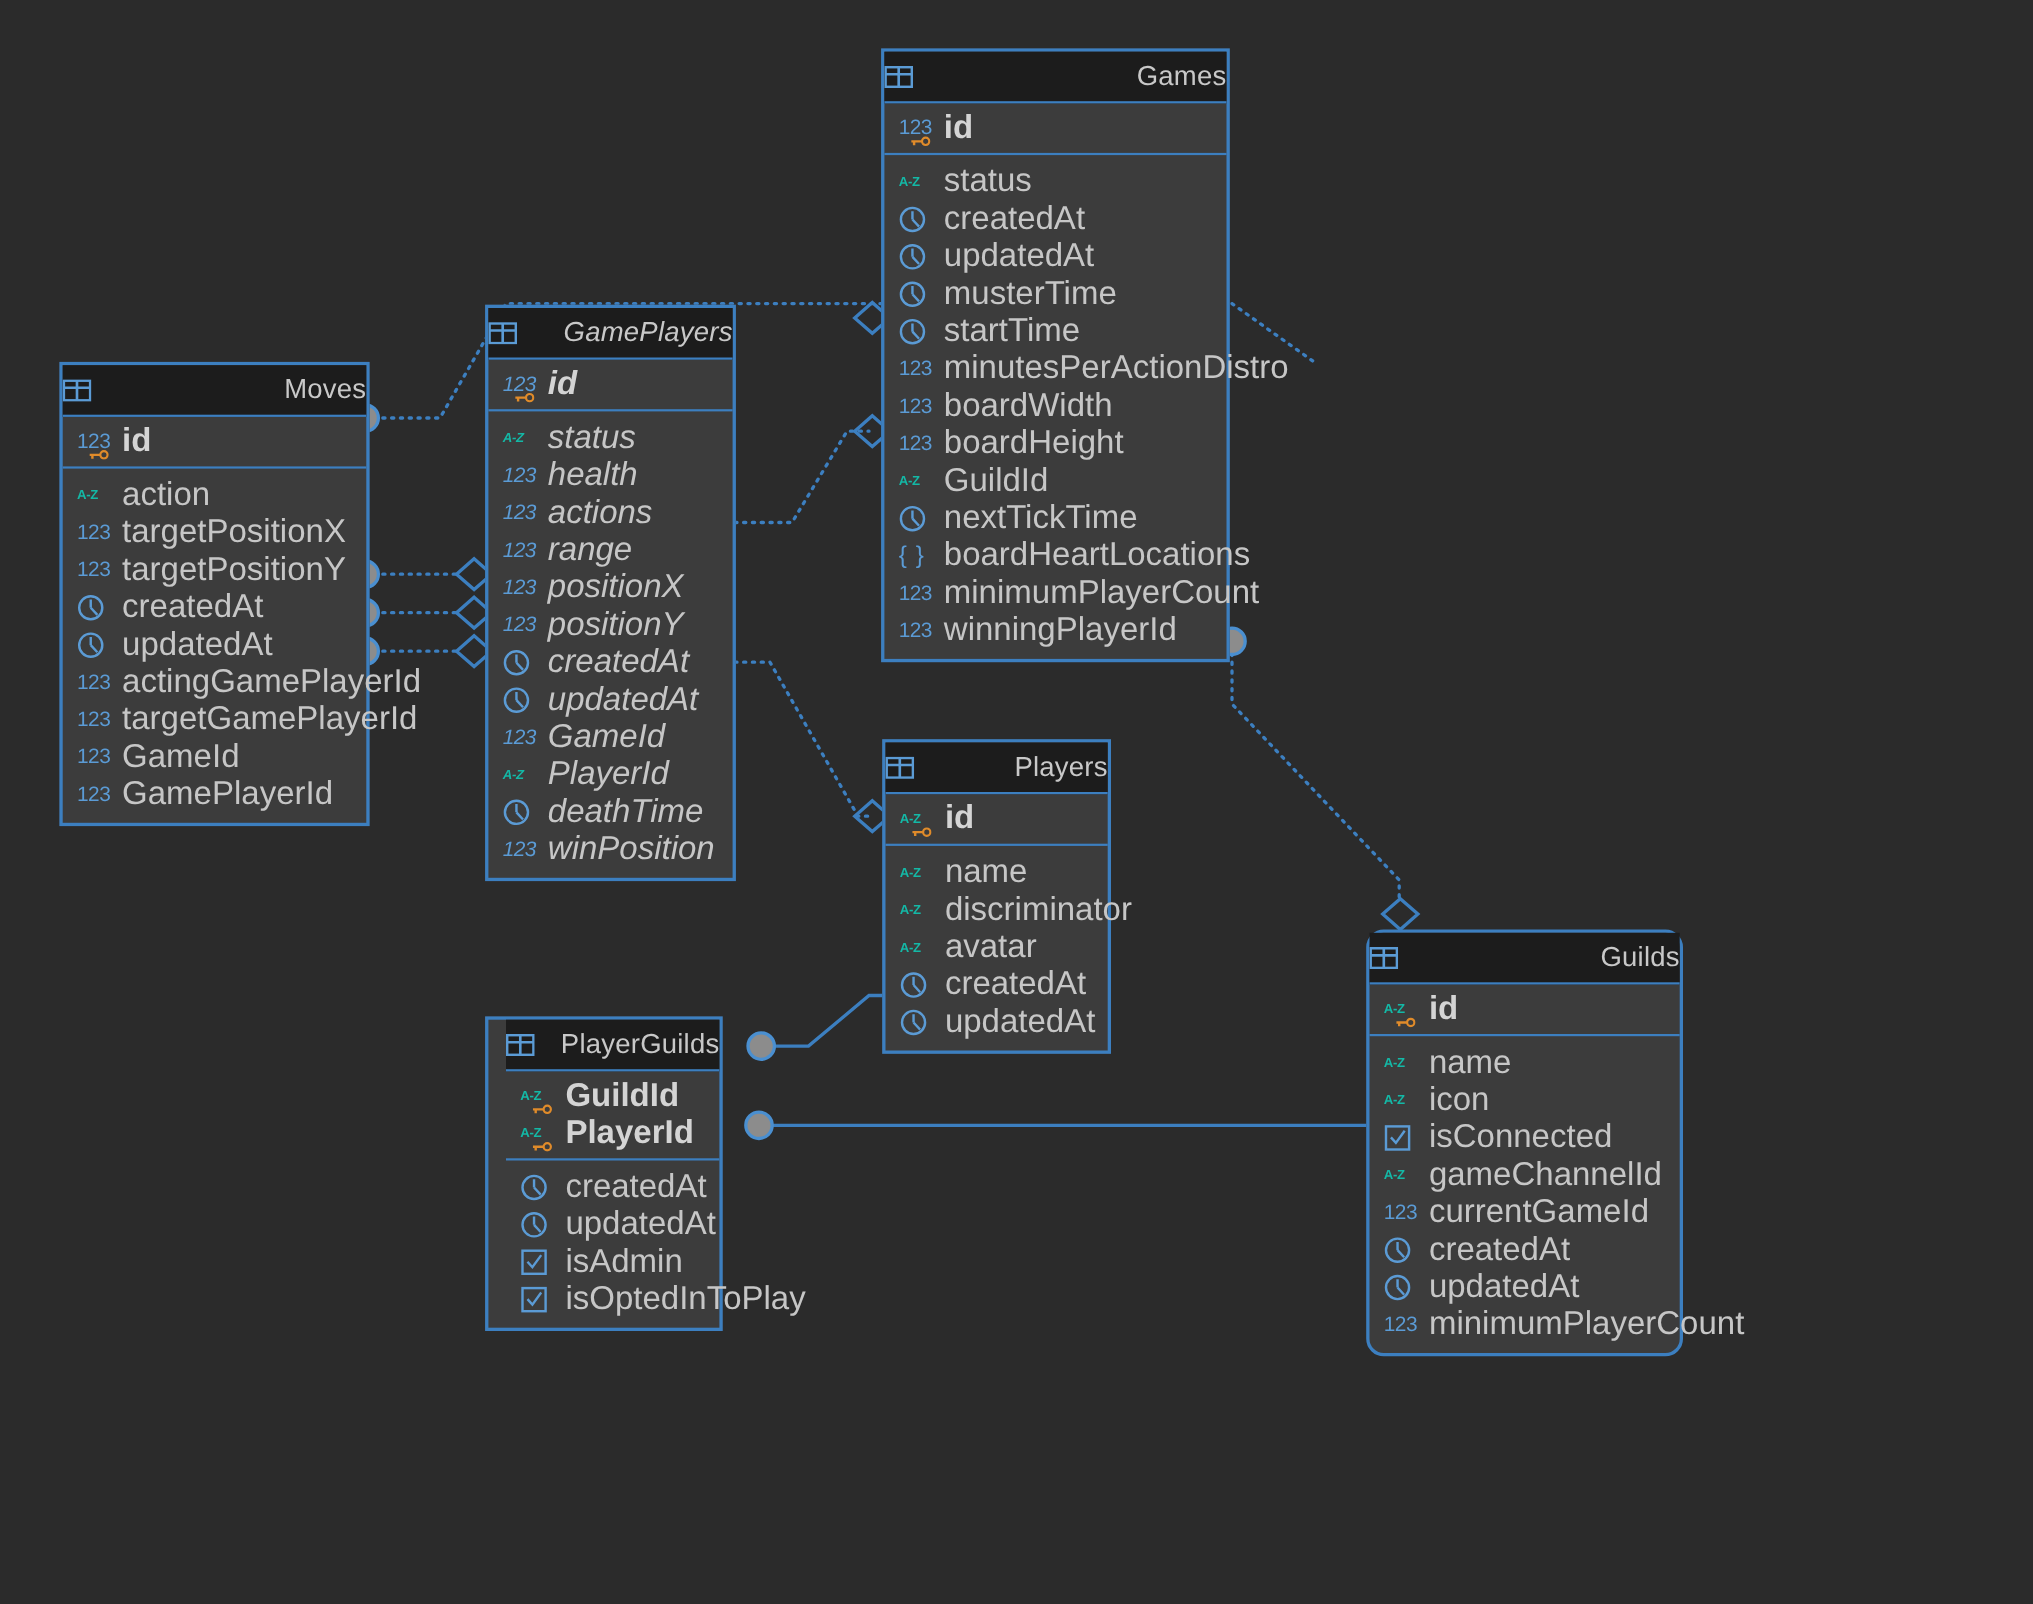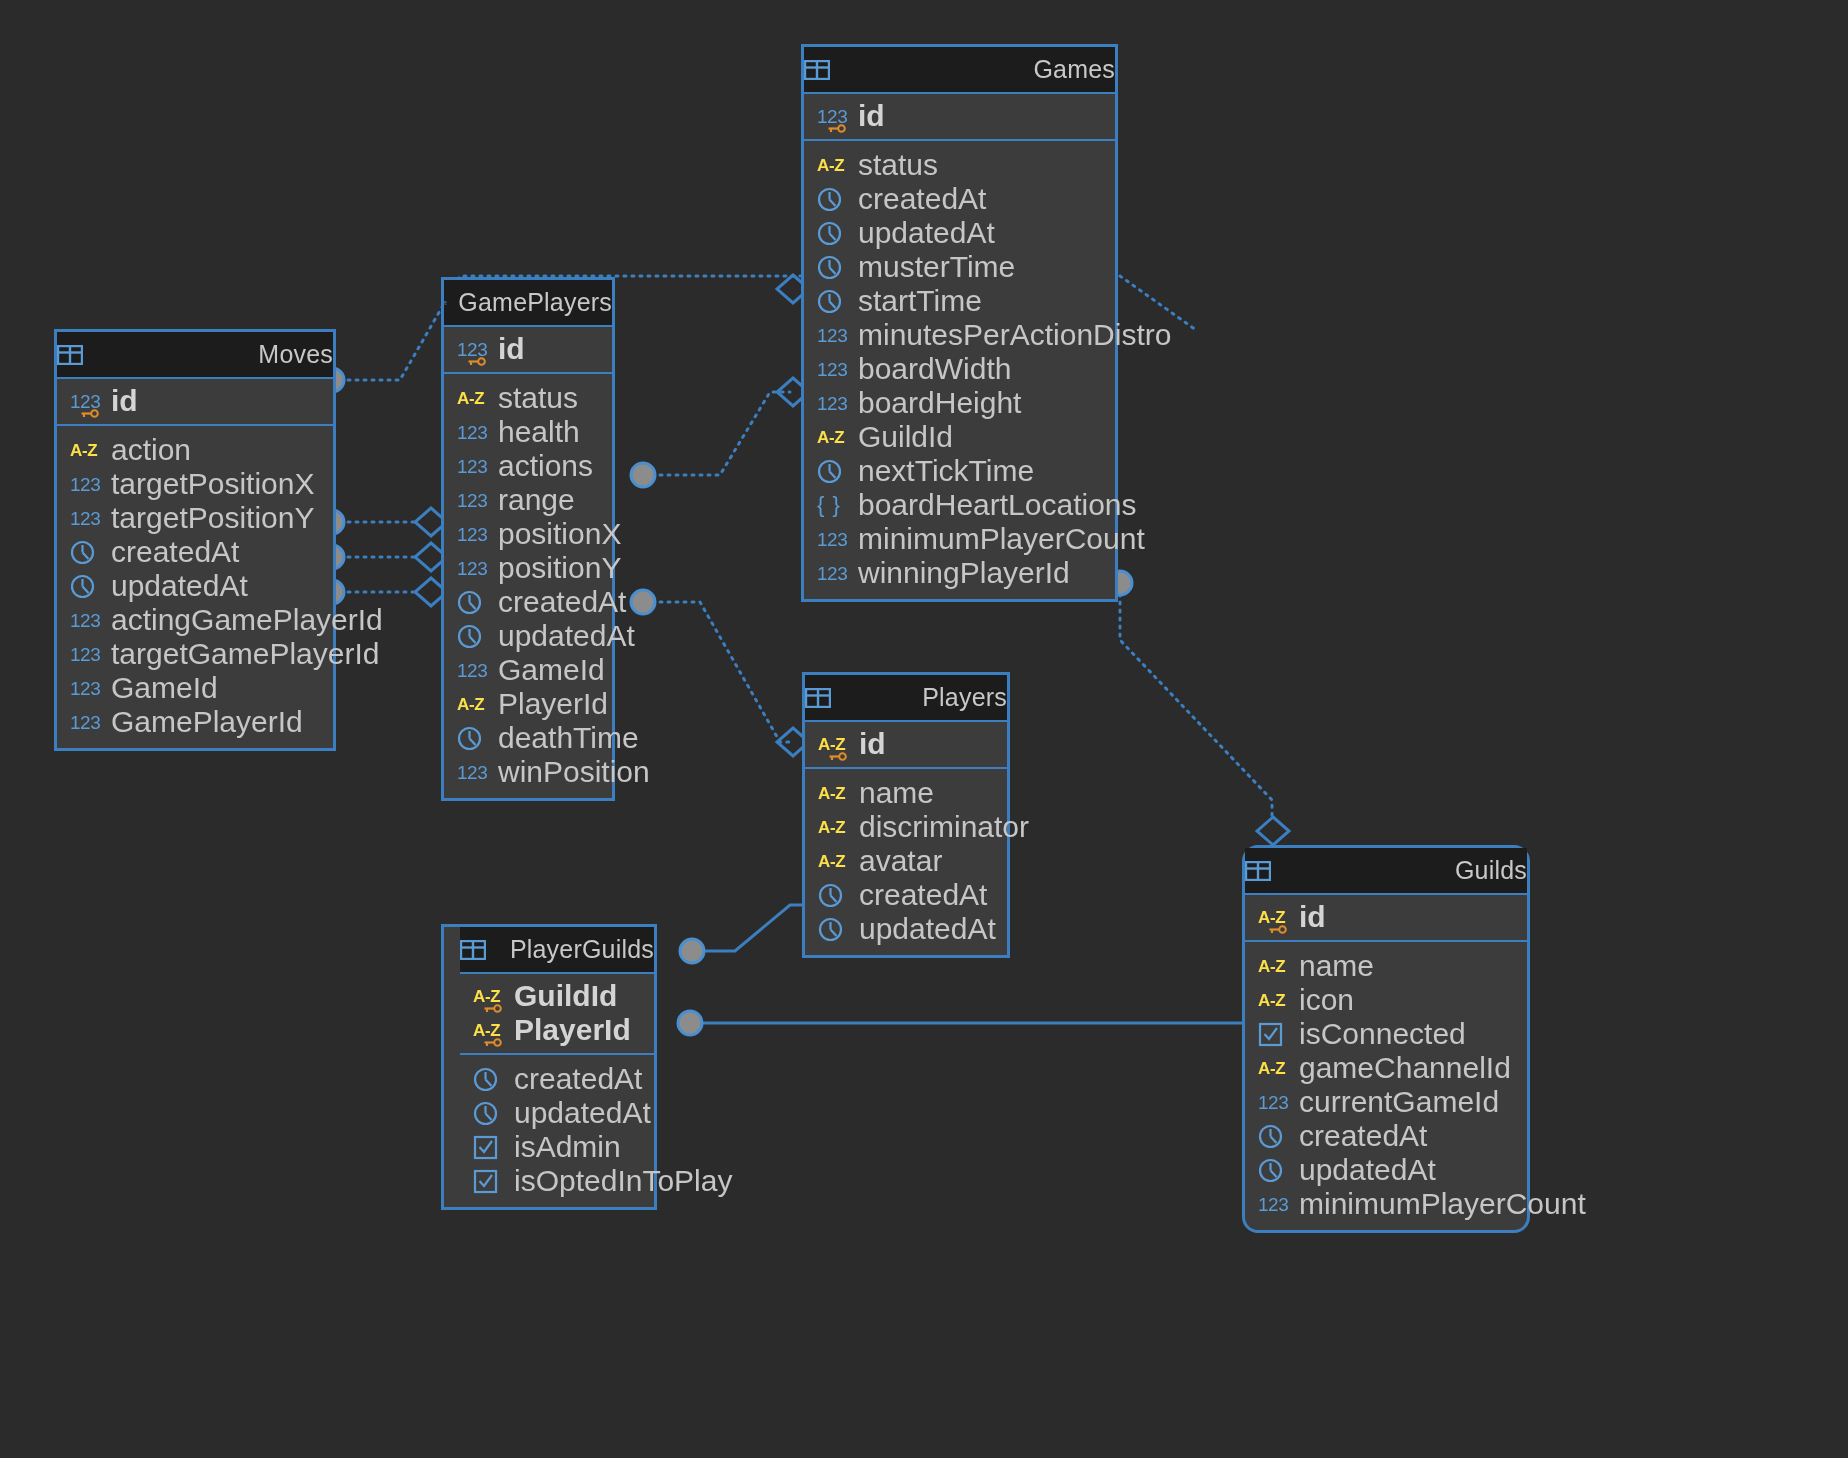--- a/index.html
+++ b/index.html
@@ -79,22 +79,22 @@
     justify-content: flex-start;
   }
   .t-num {
     color: #5b9bd5;
     font-size: 19px;
     font-family: "Liberation Sans", sans-serif;
     letter-spacing: -0.5px;
     line-height: 1;
   }
   .t-az {
-    color: #fde047;
-    font-size: 17px;
+    color: #14b8a6;
+    font-size: 12px;
     font-weight: bold;
     letter-spacing: -0.3px;
     line-height: 1;
     text-align: right;
   }
   .t-brace {
     color: #5b9bd5;
     font-size: 22px;
     letter-spacing: 1px;
     line-height: 1;
@@ -250,21 +250,21 @@
             <span class="field-name">GameId</span>
           </div>
           <div class="field-row">
             <span class="type-icon">
               <span class="t-num">123</span>
             </span>
             <span class="field-name">GamePlayerId</span>
           </div>
         </div>
       </div>
-      <div class="table-node" style="left: 441px; top: 277px; width: 174px;">
+      <div class="table-node" style="left: 441px; top: 277px; width: 228px; font-style: italic;">
         <div class="tbl-header">
           <svg class="tbl-icon" width="26" height="20" viewBox="0 0 26 20">
             <rect x="1" y="1" width="24" height="18" fill="none" stroke="#5b9bd5" stroke-width="2.4"></rect>
             <line x1="13" y1="1" x2="13" y2="19" stroke="#5b9bd5" stroke-width="2.4"></line>
             <line x1="1" y1="7.5" x2="25" y2="7.5" stroke="#5b9bd5" stroke-width="2.4"></line>
           </svg>
           <span class="tbl-title">GamePlayers</span>
         </div>
         <div class="pk-section">
           <div class="field-row pk">

